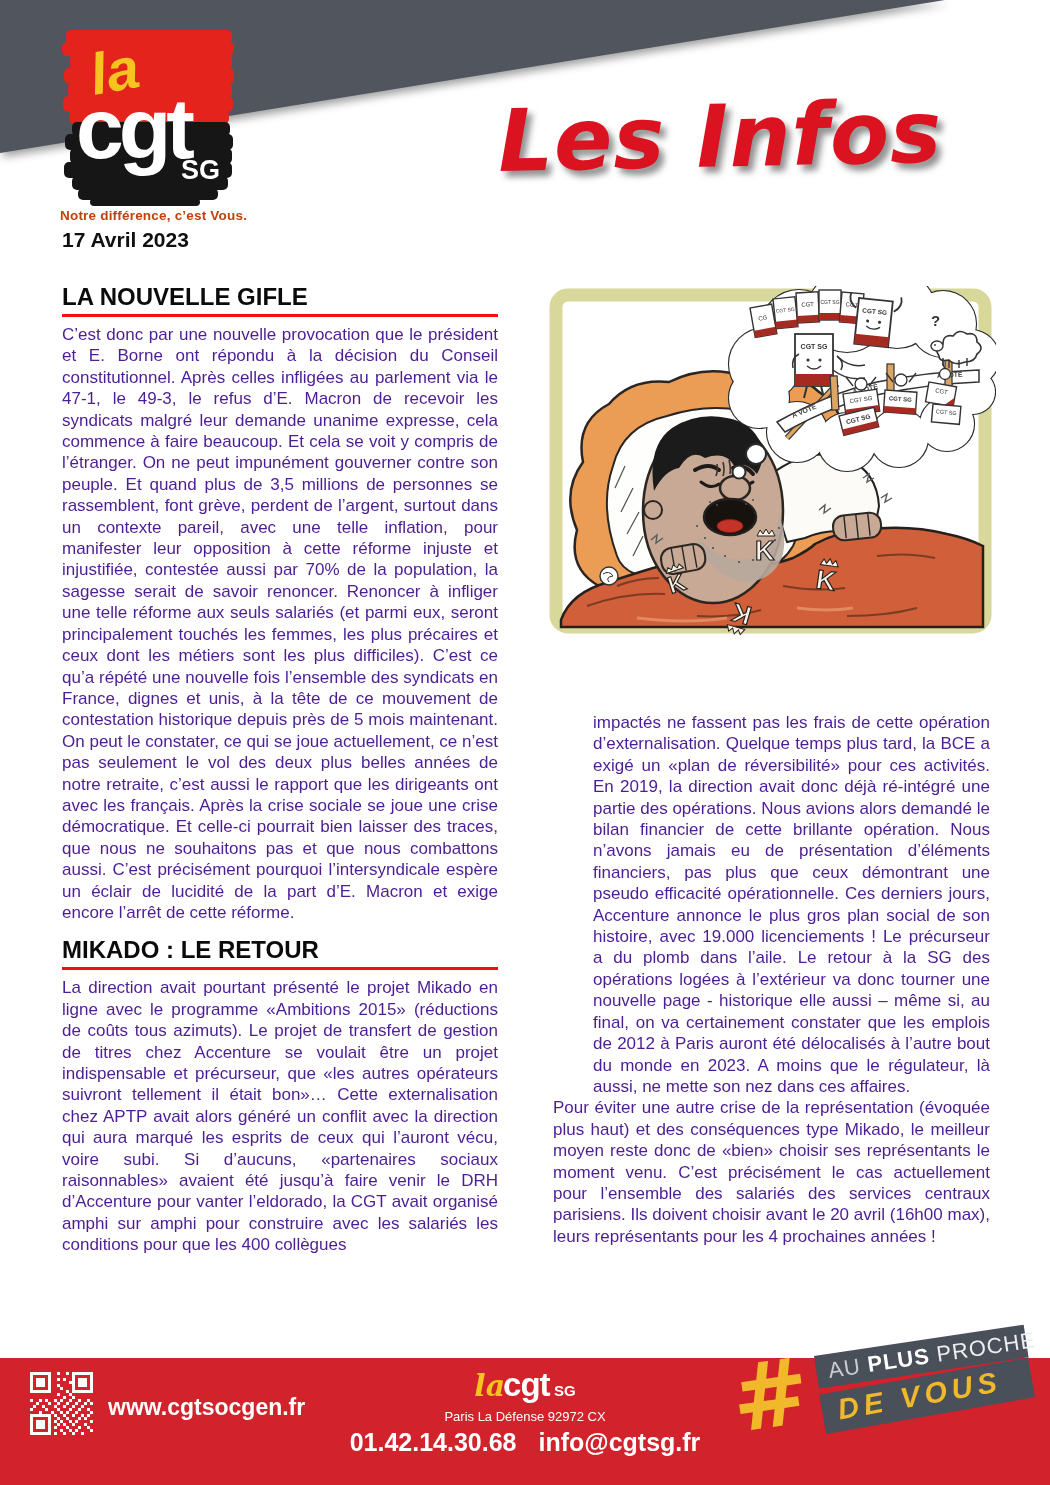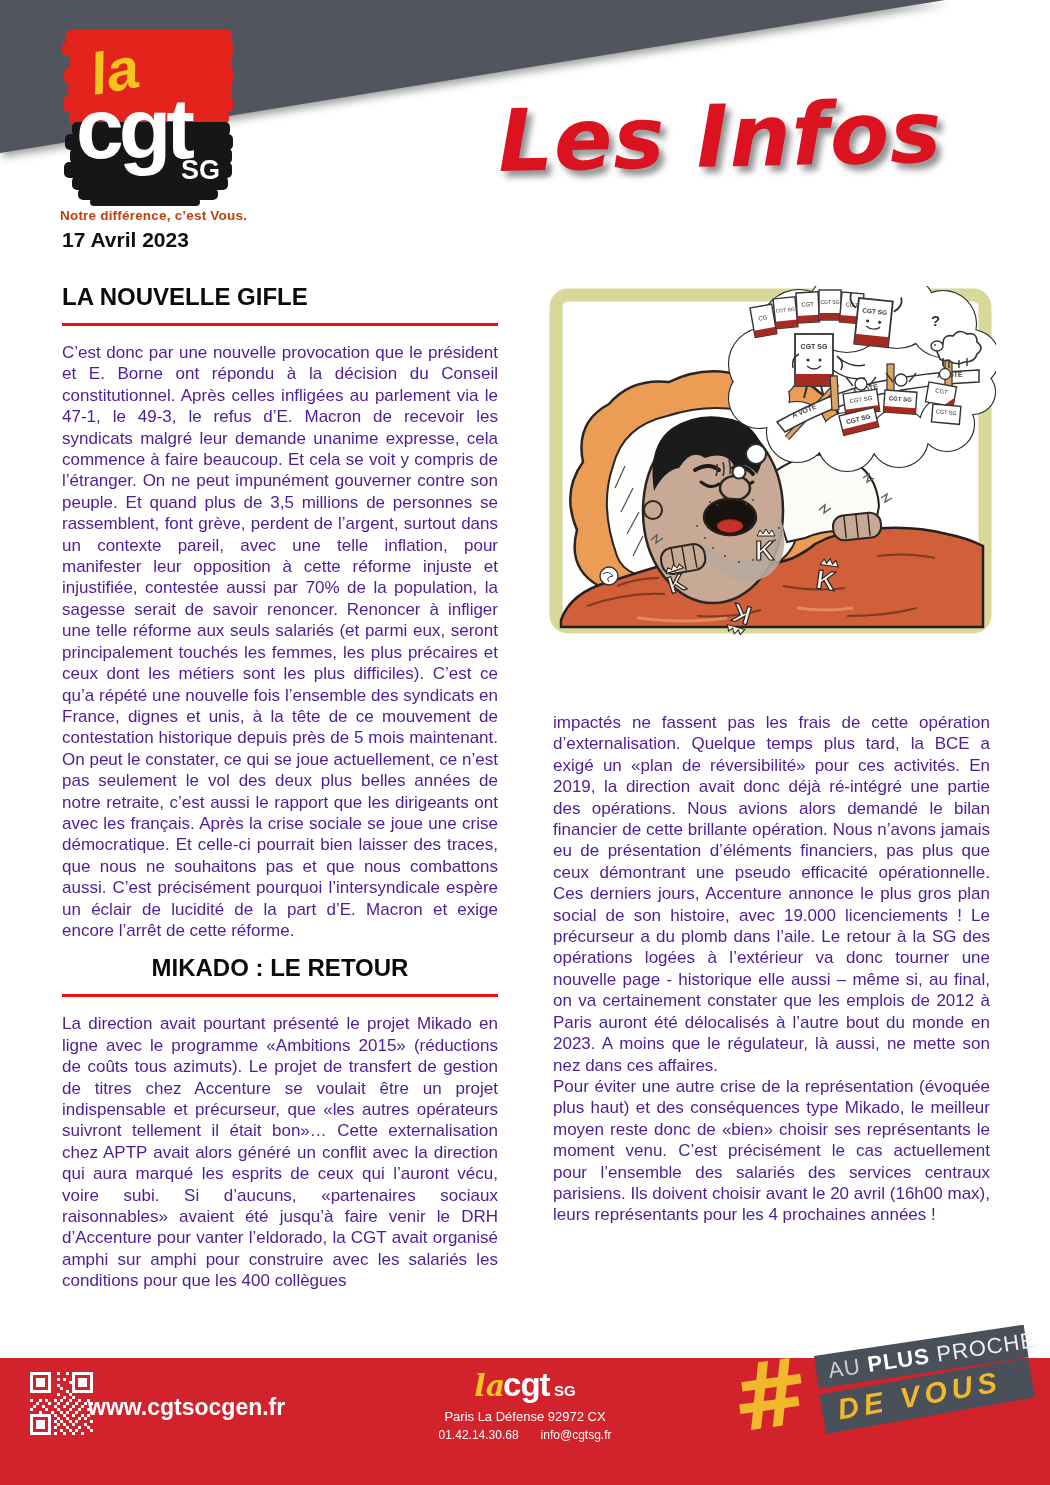--- a/index.html
+++ b/index.html
@@ -18,39 +18,39 @@
     color:#c2410c; letter-spacing:.2px; }
   .issue-date { position:absolute; left:62px; top:228px; font-size:21px; font-weight:bold; color:#101010; }
   .news-title { position:absolute; left:498px; top:86px; width:480px;
     font-family:"DejaVu Sans", sans-serif; font-style:italic; font-weight:bold;
     font-size:86px; letter-spacing:1px; color:#db1220; transform:rotate(-1.2deg);
     text-shadow:5px 6px 6px rgba(110,110,110,0.75); white-space:nowrap; }
   
   .col { position:absolute; }
   .col-left  { left:62px;  top:283px; width:436px; }
   .col-right { left:553px; top:286px; width:437px; }
-  h2.art { margin:0 0 16px 0; font-size:24px; font-weight:bold; color:#0b0b0b;
-    border-bottom:3px solid #f20f0f; padding-bottom:12px; }
-  h2.art.later { margin-top:13px;text-align:center; }
+  h2.art { margin:0 0 7px 0; font-size:24px; font-weight:bold; color:#0b0b0b;
+    border-bottom:3px solid #f20f0f; padding-bottom:3px; }
+  h2.art.later { margin-top:13px; }
   p.body { margin:0; font-size:17px; line-height:21.4px; text-align:justify; color:#4c1d95; }
   .cartoon { display:block; margin:0 0 0 -6px; }
-  .col-right p.first { margin-top:74px; }
+  .col-right p.first { margin-top:74px;margin-left:40px; }
   
   .footer { position:absolute; left:0; top:1358px; width:1050px; height:127px; background:#d2222b; }
   .qr { position:absolute; left:30px; top:14px; }
-  .site { position:absolute; left:88px; top:36px; font-size:23px; font-weight:bold; color:#fff;text-align:center; }
+  .site { position:absolute; left:108px; top:36px; font-size:23px; font-weight:bold; color:#fff;text-align:center; }
   .f-center { position:absolute; left:525px; top:10px; transform:translateX(-50%);
     text-align:center; color:#fff; white-space:nowrap; }
   .f-logo { line-height:34px; }
   .f-la { font-family:"DejaVu Serif", serif; font-style:italic; font-weight:bold;
     font-size:30px; color:#f5c41e; margin-right:-2px; }
   .f-cgt { font-weight:bold; font-size:33px; letter-spacing:-1px; }
   .f-sg  { font-weight:bold; font-size:15px; }
   .f-address { font-size:13px; margin-top:1px; }
-  .f-contact { font-size:12px; margin-top:4px; }
+  .f-contact { font-size:25px; margin-top:4px;font-weight:bold; }
   .f-contact .sep { display:inline-block; width:22px; }
   .badge { position:absolute; left:732px; top:-8px; }
   .hash { display:inline-block; font-family:"DejaVu Sans",sans-serif; font-weight:bold;
     font-size:92px; line-height:92px; color:#f0b82a; transform:rotate(-8deg); }
   .banner { position:absolute; left:82px; top:6px; width:212px;
     transform:rotate(-8.5deg); transform-origin:left top; }
   .banner .row1 { background:#4a505a; color:#eceef0; font-size:22px; letter-spacing:1px;
     padding:4px 10px 3px 12px; white-space:nowrap; }
   .banner .row1 .lt { color:#c9cdd3; }
   .banner .row1 b { color:#ffffff; }

